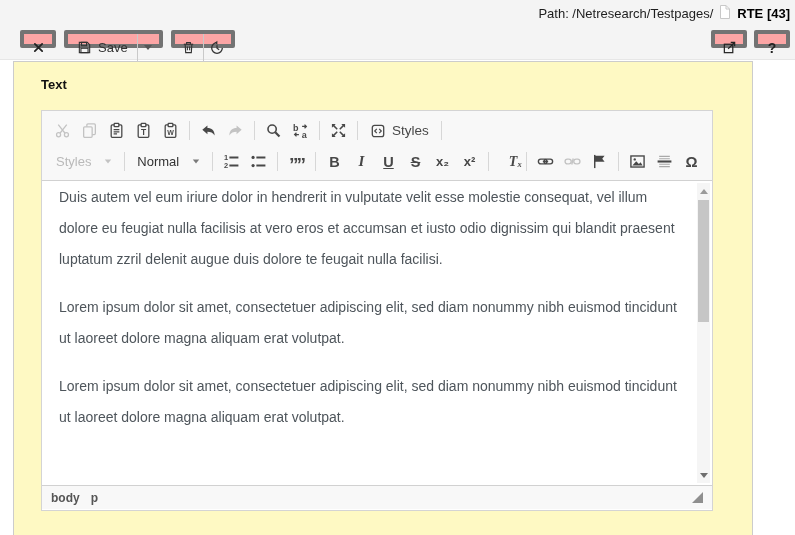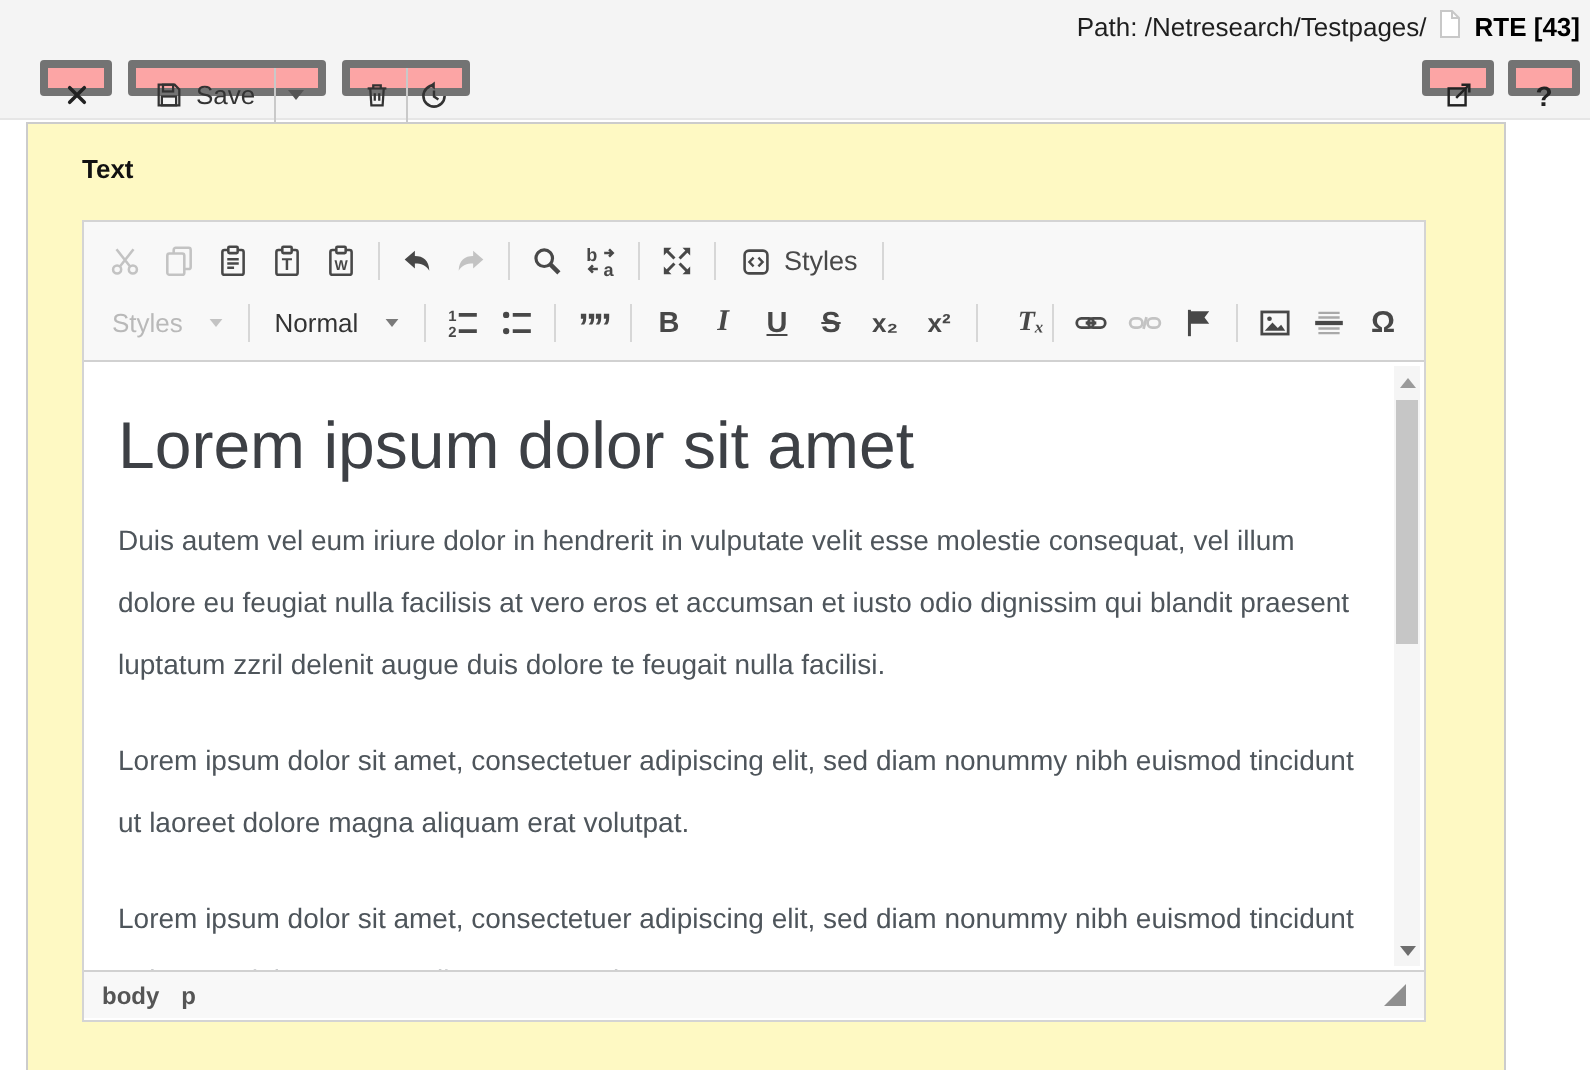--- a/index.html
+++ b/index.html
@@ -344,21 +344,20 @@
             </svg>
         </span>
         <span class="tb-btn">
           <span class="om-label">Ω</span>
         </span>
       </div>
     </div>
 
     <div class="cke-contents">
       <div class="content-inner">
-        <h1>Lorem ipsum dolor sit amet</h1>
         <p>Duis autem vel eum iriure dolor in hendrerit in vulputate velit esse molestie consequat, vel illum dolore eu feugiat nulla facilisis at vero eros et accumsan et iusto odio dignissim qui blandit praesent luptatum zzril delenit augue duis dolore te feugait nulla facilisi.</p>
         <p>Lorem ipsum dolor sit amet, consectetuer adipiscing elit, sed diam nonummy nibh euismod tincidunt ut laoreet dolore magna aliquam erat volutpat.</p>
         <p>Lorem ipsum dolor sit amet, consectetuer adipiscing elit, sed diam nonummy nibh euismod tincidunt ut laoreet dolore magna aliquam erat volutpat.</p>
       </div>
       <div class="scrollbar">
         <span class="sb-arrow up">
             <span class="tri-up"></span>
           </span>
         <span class="sb-thumb"></span>
         <span class="sb-arrow down">

